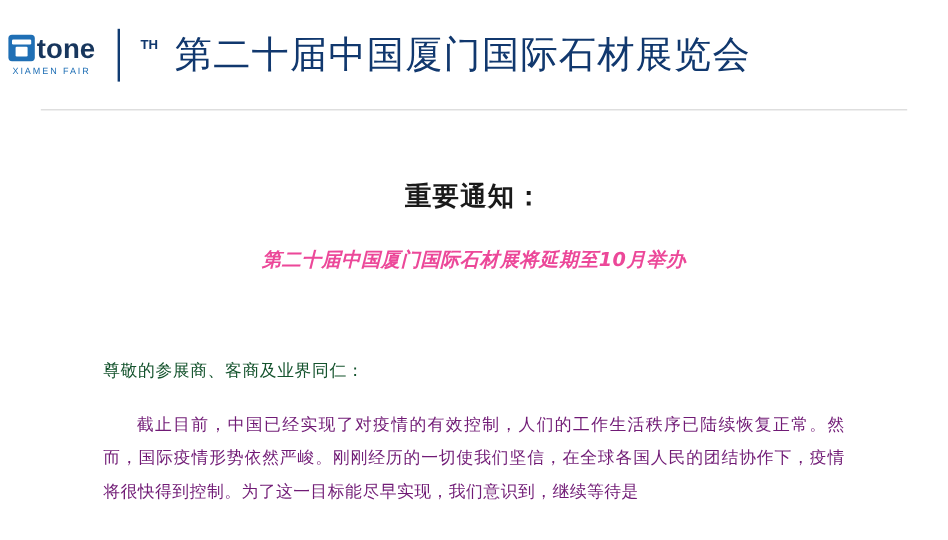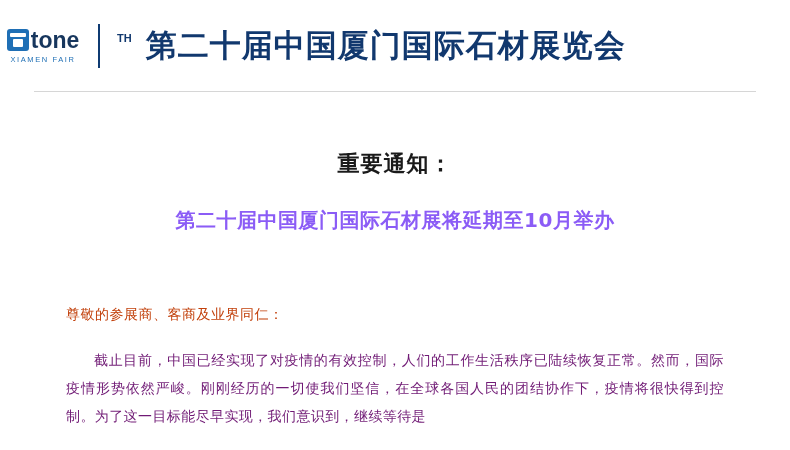--- a/index.html
+++ b/index.html
@@ -138,54 +138,55 @@
     font-weight: bold;
     color: #11386e;
     margin-left: 1px;
     margin-bottom: 16px;
     text-align: right;
   }
 
   .header-title {
     font-family: "DejaVu Sans", sans-serif;
     font-size: 31px;
-    font-weight: bold;
+    font-weight: normal;
     color: #11386e;
     letter-spacing: 1px;
     white-space: nowrap;
   }
 
   
   .body {
-    padding: 0 66px;
+    padding: 0 86px;
     box-sizing: border-box;
   }
   .notice-title {
     text-align: center;
     font-family: "DejaVu Sans", sans-serif;
     font-weight: bold;
     color: #1a1a1a;
     font-size: 22px;
     margin-top: 57px;
     letter-spacing: 1px;
   }
   .notice-subtitle {
     text-align: center;
     font-family: "DejaVu Sans", sans-serif;
     font-weight: bold;
-    color: #8b5cf6;
-    font-size: 20px;
+    color: #ec4899;
+    font-size: 16px;
     margin-top: 28px;
     letter-spacing: 0.5px;
+    font-style: italic;
   }
   .salutation {
     margin-top: 72px;
     font-family: "DejaVu Sans", sans-serif;
     font-size: 14px;
-    color: #c2410c;
+    color: #14532d;
     letter-spacing: 0.5px;
   }
   .para {
     margin-top: 22px;
     font-family: "DejaVu Sans", sans-serif;
     font-size: 14px;
     color: #701a75;
     line-height: 2.0;
     text-indent: 28px;
     text-align: justify;

